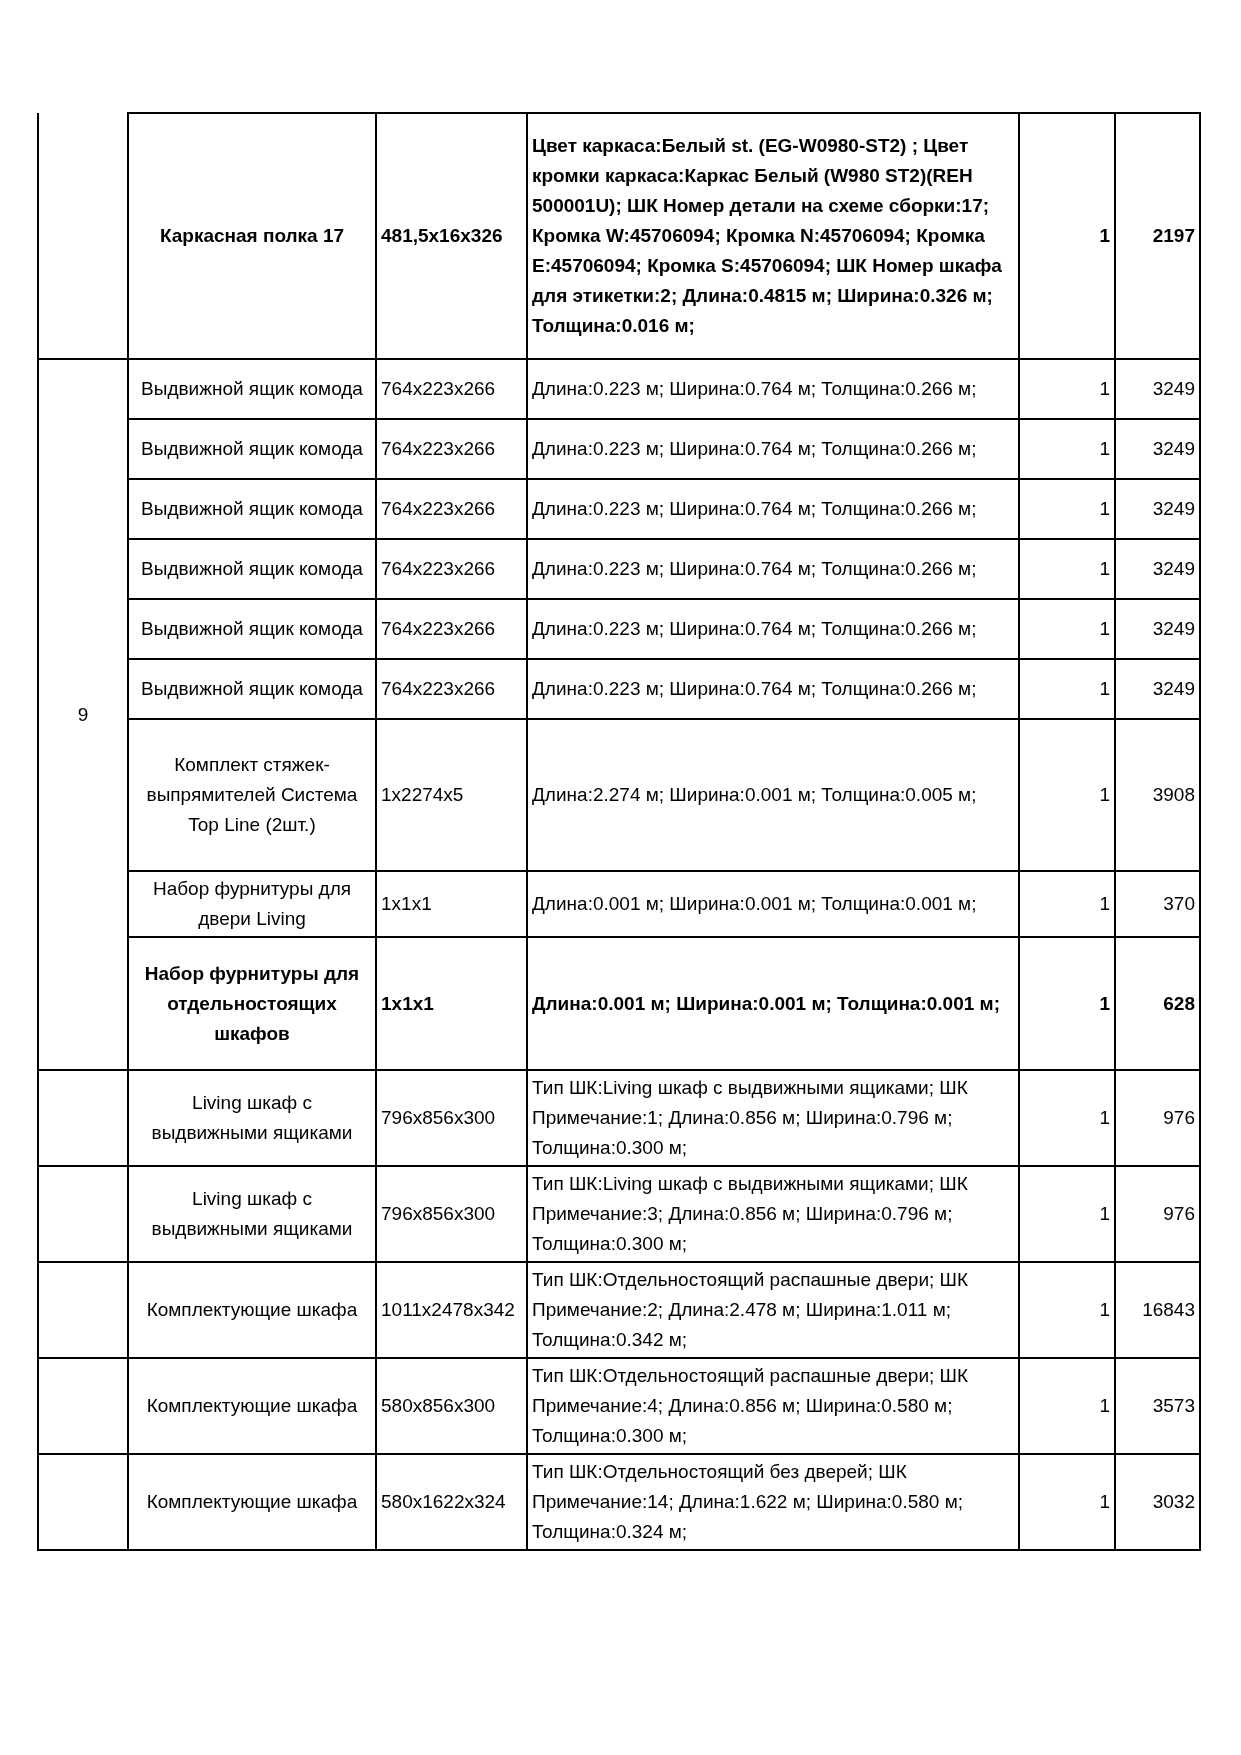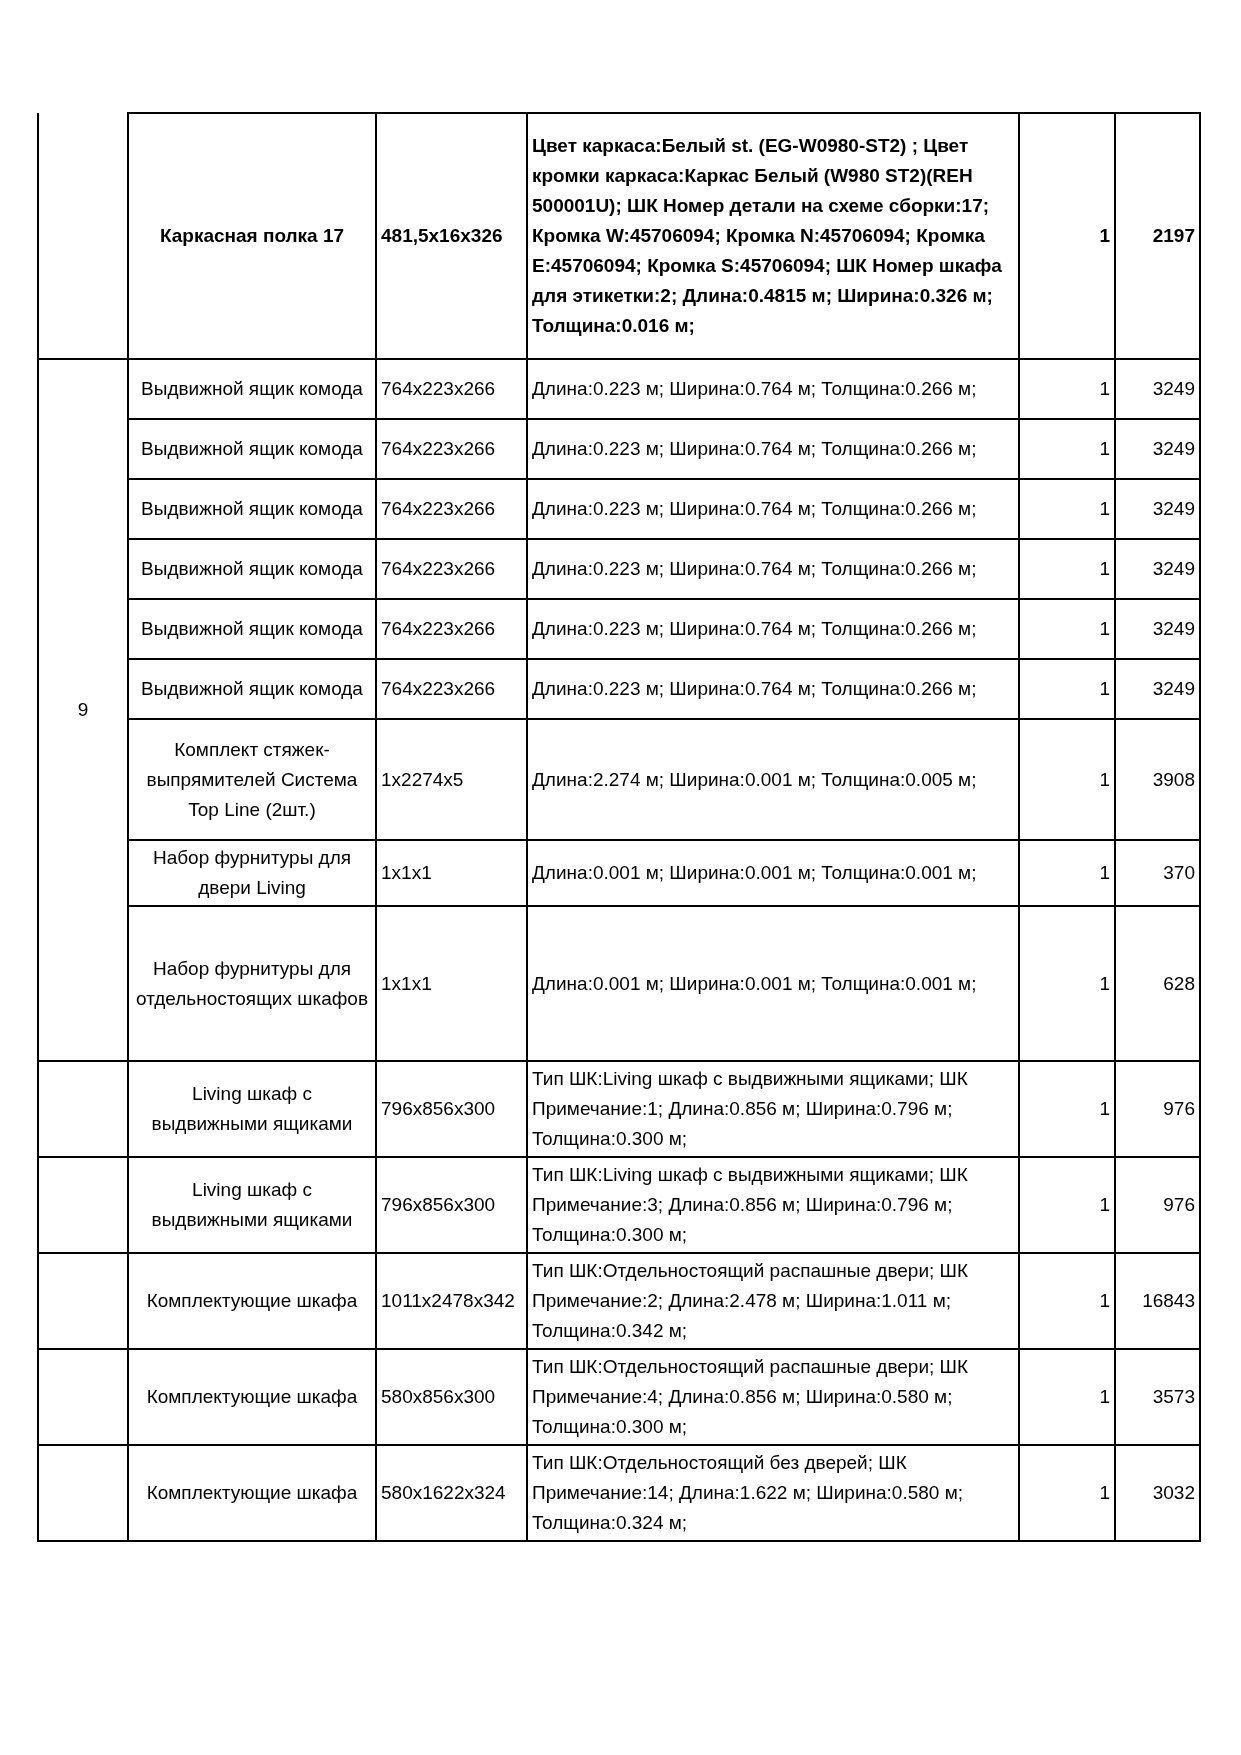--- a/index.html
+++ b/index.html
@@ -82,35 +82,35 @@
         <td class="c-qty">1</td>
         <td class="c-price">3249</td>
       </tr>
       <tr style="height:60px;">
         <td class="c-name">Выдвижной ящик комода</td>
         <td class="c-size">764x223x266</td>
         <td class="c-desc">Длина:0.223 м; Ширина:0.764 м; Толщина:0.266 м;</td>
         <td class="c-qty">1</td>
         <td class="c-price">3249</td>
       </tr>
-      <tr style="height:121px;">
+      <tr style="height:152px;">
         <td class="c-name">Комплект стяжек-выпрямителей  Система Top Line (2шт.)</td>
         <td class="c-size">1x2274x5</td>
         <td class="c-desc">Длина:2.274 м; Ширина:0.001 м; Толщина:0.005 м;</td>
         <td class="c-qty">1</td>
         <td class="c-price">3908</td>
       </tr>
       <tr style="height:60px;">
         <td class="c-name">Набор фурнитуры для двери Living</td>
         <td class="c-size">1x1x1</td>
         <td class="c-desc">Длина:0.001 м; Ширина:0.001 м; Толщина:0.001 м;</td>
         <td class="c-qty">1</td>
         <td class="c-price">370</td>
       </tr>
-      <tr style="height:155px;">
+      <tr style="height:133px;font-weight:bold;">
         <td class="c-name">Набор фурнитуры для отдельностоящих шкафов</td>
         <td class="c-size">1x1x1</td>
         <td class="c-desc">Длина:0.001 м; Ширина:0.001 м; Толщина:0.001 м;</td>
         <td class="c-qty">1</td>
         <td class="c-price">628</td>
       </tr>
 
       <tr style="height:91px;">
         <td class="c-num"></td>
         <td class="c-name">Living шкаф с выдвижными ящиками</td>

